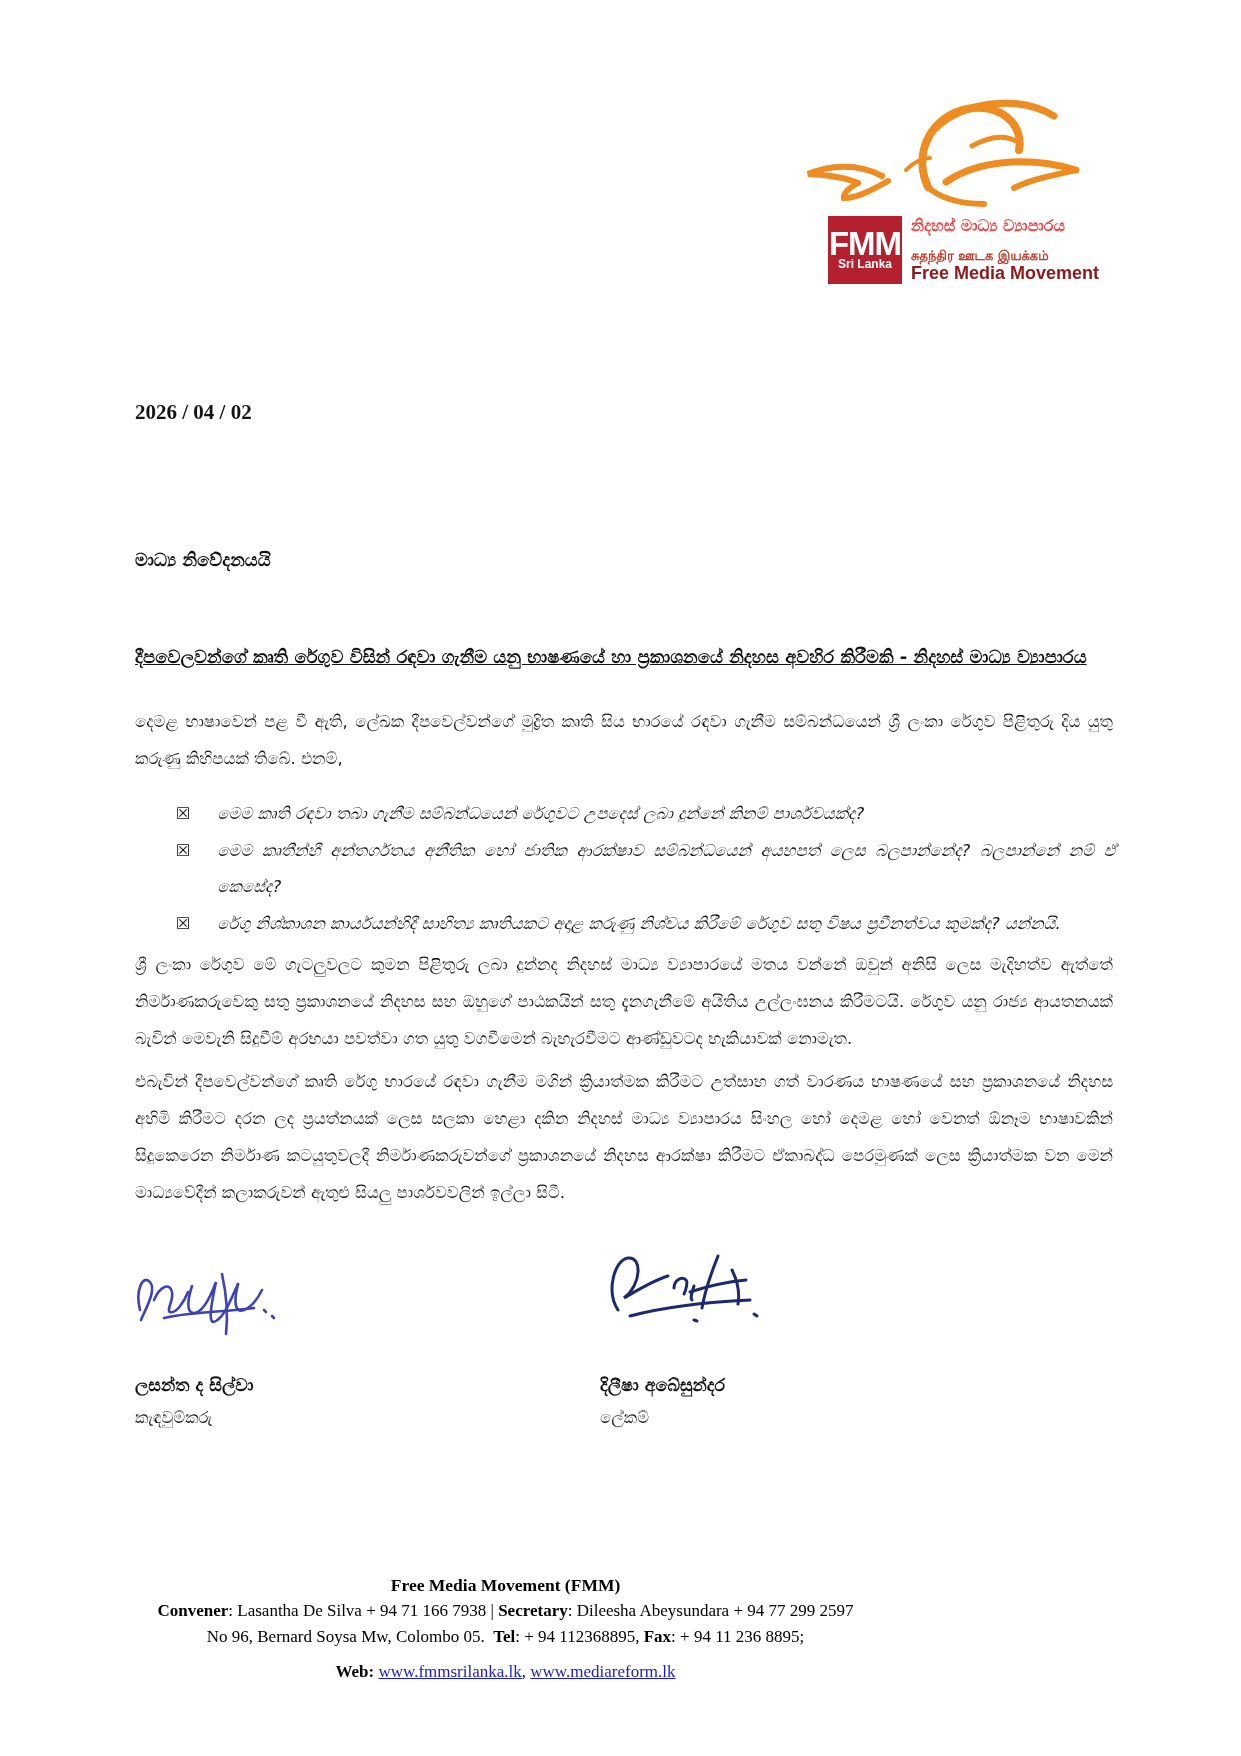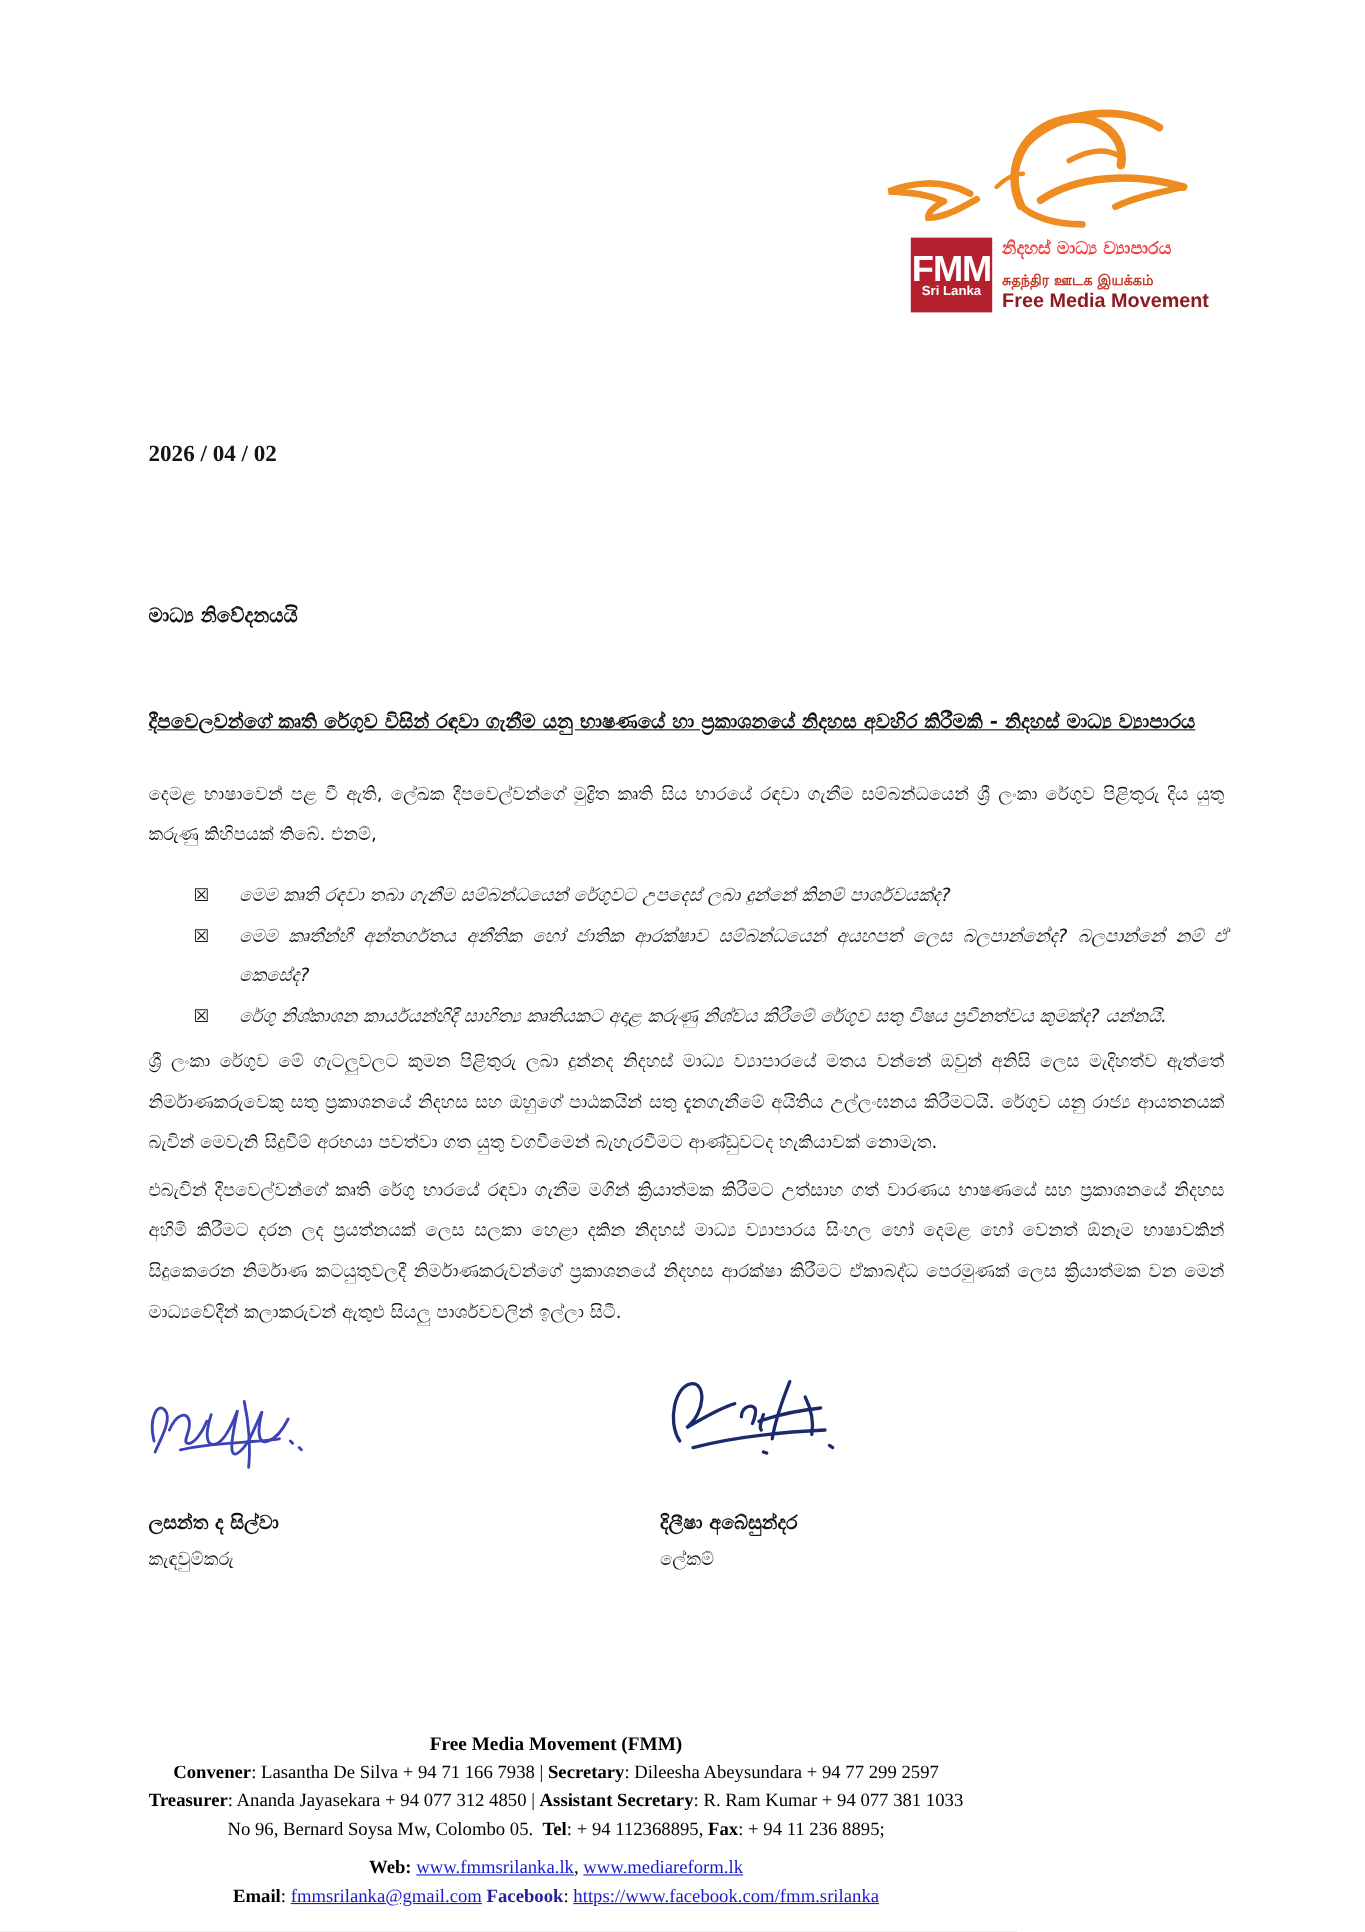--- a/index.html
+++ b/index.html
@@ -177,29 +177,22 @@
     <div class="signer-name">දිලීෂා අබේසුන්දර</div>
     <div class="signer-title">ලේකම්</div>
   </div>
 
   <div class="footer">
     <div class="org">Free Media Movement (FMM)</div>
     <div>
       <b>Convener</b><span>: Lasantha De Silva + 94 71 166 7938 | </span><b>Secretary</b><span>: Dileesha Abeysundara + 94 77 299 2597</span>
     </div>
     <div>
-      <b>Treasurer</b><span>: Ananda Jayasekara + 94 077 312 4850 | </span><b>Assistant Secretary</b><span>: R. Ram Kumar + 94 077 381 1033</span>
-    </div>
-    <div>
       <span>No 96, Bernard Soysa Mw, Colombo 05.</span>&nbsp;&nbsp;<b>Tel</b><span>: + 94 112368895, </span><b>Fax</b><span>: + 94 11 236 8895;</span>
     </div>
     <div class="spacer"></div>
     <div>
       <b>Web:</b>
       <a class="link" href="#">www.fmmsrilanka.lk</a><span>, </span><a class="link" href="#">www.mediareform.lk</a>
     </div>
-    <div>
-      <b>Email</b><span>: </span><a class="link" href="#">fmmsrilanka@gmail.com</a>
-      <span class="lbl-navy">Facebook</span><span>: </span><a class="link" href="#">https://www.facebook.com/fmm.srilanka</a>
-    </div>
   </div>
 
 </div>
 
 </body></html>

